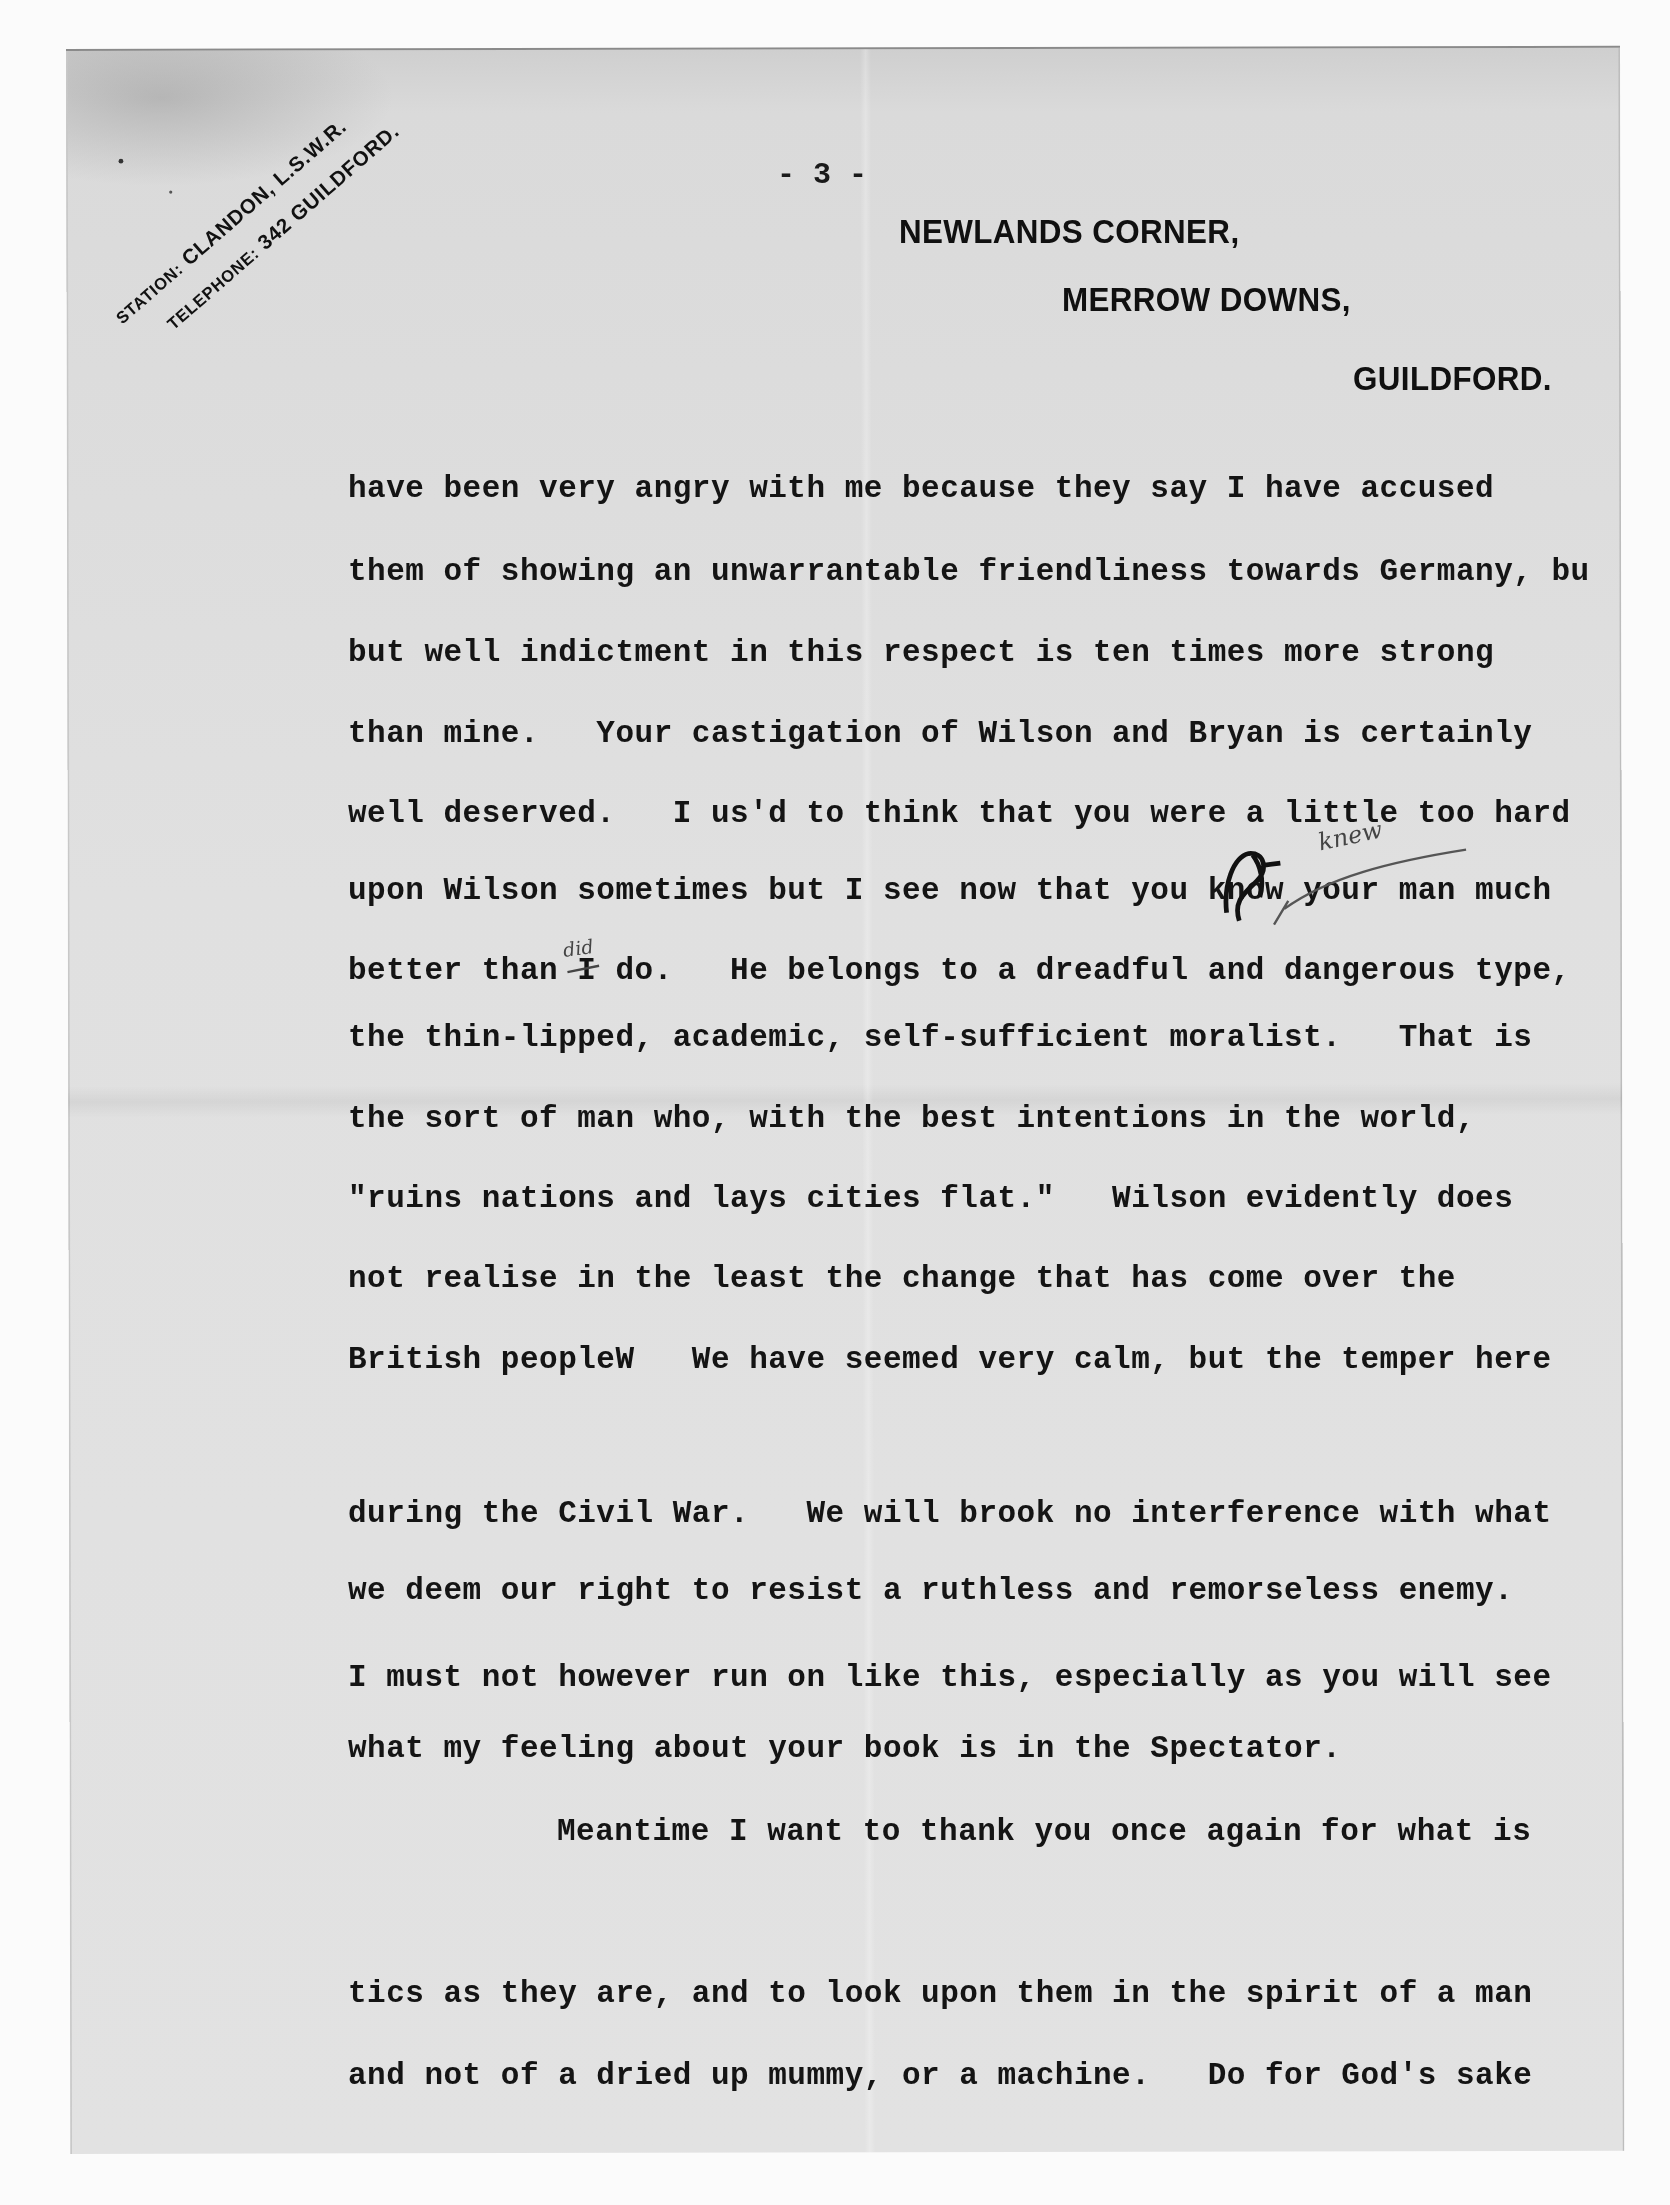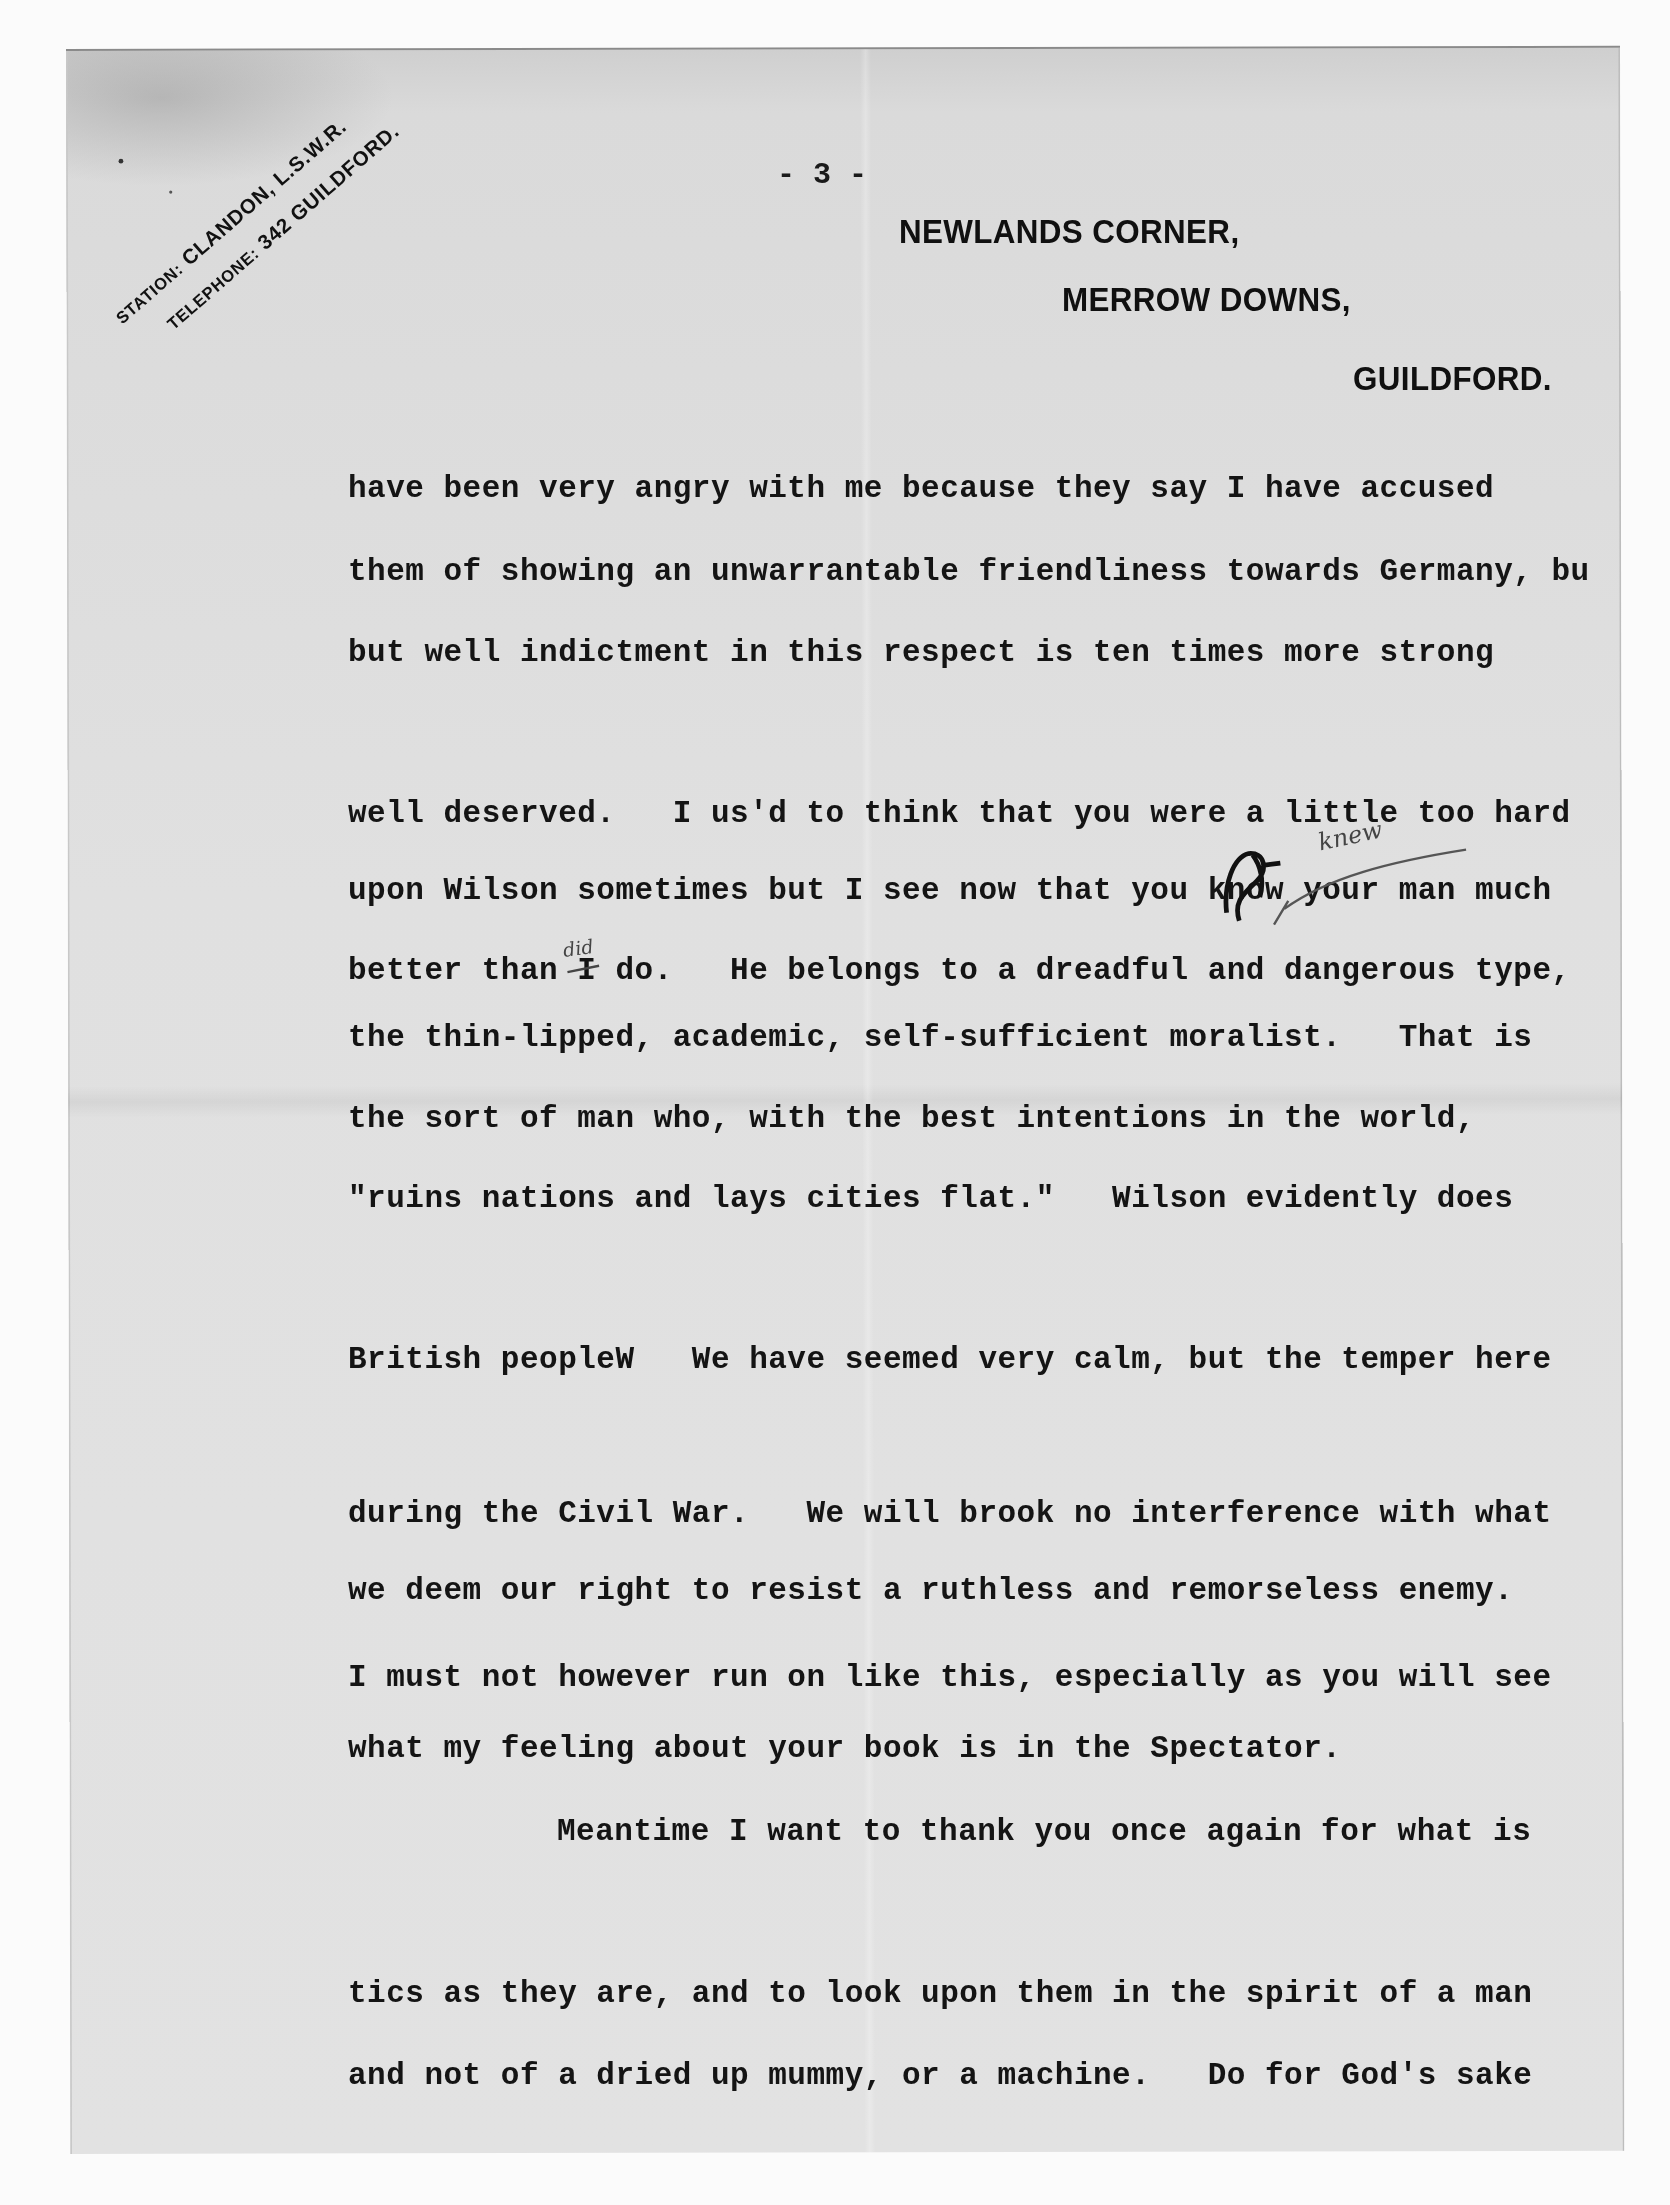--- a/index.html
+++ b/index.html
@@ -139,26 +139,28 @@
 <div class="page-num">- 3 -</div>
 
 <div class="addr a1">NEWLANDS CORNER,</div>
 <div class="addr a2">MERROW DOWNS,</div>
 <div class="addr a3">GUILDFORD.</div>
 
 <div class="body-text">
   <div class="line" style="top:473px">have been very angry with me because they say I have accused</div>
   <div class="line" style="top:556px">them of showing an unwarrantable friendliness towards Germany, bu</div>
   <div class="line" style="top:637px">but well indictment in this respect is ten times more strong</div>
+  <div class="line" style="top:718px">than mine.   Your castigation of Wilson and Bryan is certainly</div>
   <div class="line" style="top:798px">well deserved.   I us′d to think that you were a little too hard</div>
   <div class="line" style="top:875px">upon Wilson sometimes but I see now that you know your man much</div>
   <div class="line" style="top:955px">better than I do.   He belongs to a dreadful and dangerous type,</div>
   <div class="line" style="top:1022px">the thin-lipped, academic, self-sufficient moralist.   That is</div>
   <div class="line" style="top:1103px">the sort of man who, with the best intentions in the world,</div>
   <div class="line" style="top:1183px">"ruins nations and lays cities flat."   Wilson evidently does</div>
+  <div class="line" style="top:1263px">not realise in the least the change that has come over the</div>
   <div class="line" style="top:1344px">British peopleW   We have seemed very calm, but the temper here</div>
   <div class="line" style="top:1498px">during the Civil War.   We will brook no interference with what</div>
   <div class="line" style="top:1575px">we deem our right to resist a ruthless and remorseless enemy.</div>
   <div class="line" style="top:1662px">I must not however run on like this, especially as you will see</div>
   <div class="line indent" style="top:1816px">Meantime I want to thank you once again for what is</div>
   <div class="line" style="top:1733px">what my feeling about your book is in the Spectator.</div>
   <div class="line" style="top:1978px">tics as they are, and to look upon them in the spirit of a man</div>
   <div class="line" style="top:2060px">and not of a dried up mummy, or a machine.   Do for God's sake</div>
 </div>
 

